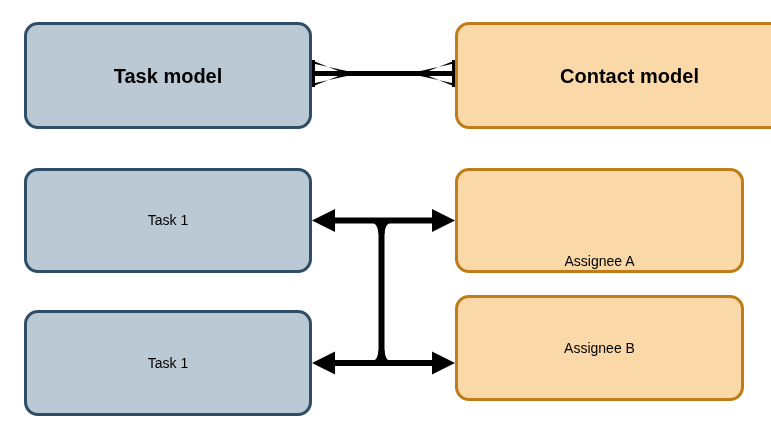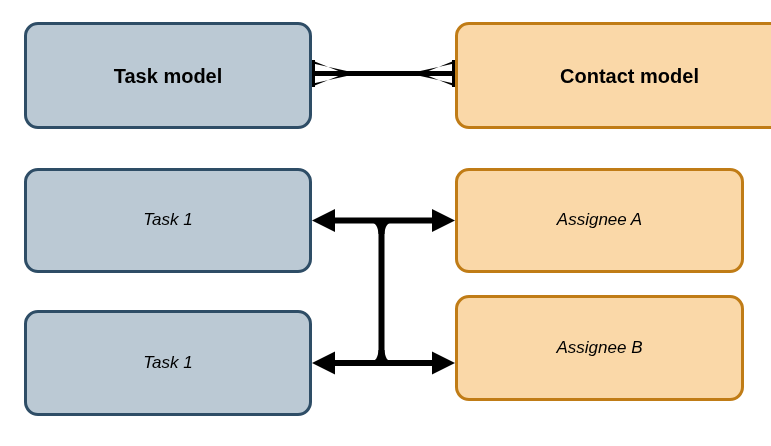--- a/index.html
+++ b/index.html
@@ -40,29 +40,28 @@
   }
   .node .label {
     display: block;
     padding: 0 10px;
   }
   .node.model .label {
     font-size: 20px;
     font-weight: bold;
   }
   .node.instance .label {
-    font-size: 17px;
+    font-size: 14px;
     font-weight: normal;
-    font-style: italic;
   }
   
   #node-task-model      { left: 24px;  top: 22px;  width: 288px; height: 107px; }
   #node-contact-model   { left: 455px; top: 22px;  width: 349px; height: 107px; }
   #node-task-1          { left: 24px;  top: 168px; width: 288px; height: 105px; }
-  #node-assignee-a      { left: 455px; top: 168px; width: 289px; height: 105px; }
+  #node-assignee-a      { left: 455px; top: 168px; width: 289px; height: 105px; align-items: flex-end; }
   #node-task-2          { left: 24px;  top: 310px; width: 288px; height: 106px; }
   #node-assignee-b      { left: 455px; top: 295px; width: 289px; height: 106px; }
 
   #edges {
     position: absolute;
     left: 0;
     top: 0;
     width: 771px;
     height: 446px;
     pointer-events: none;

